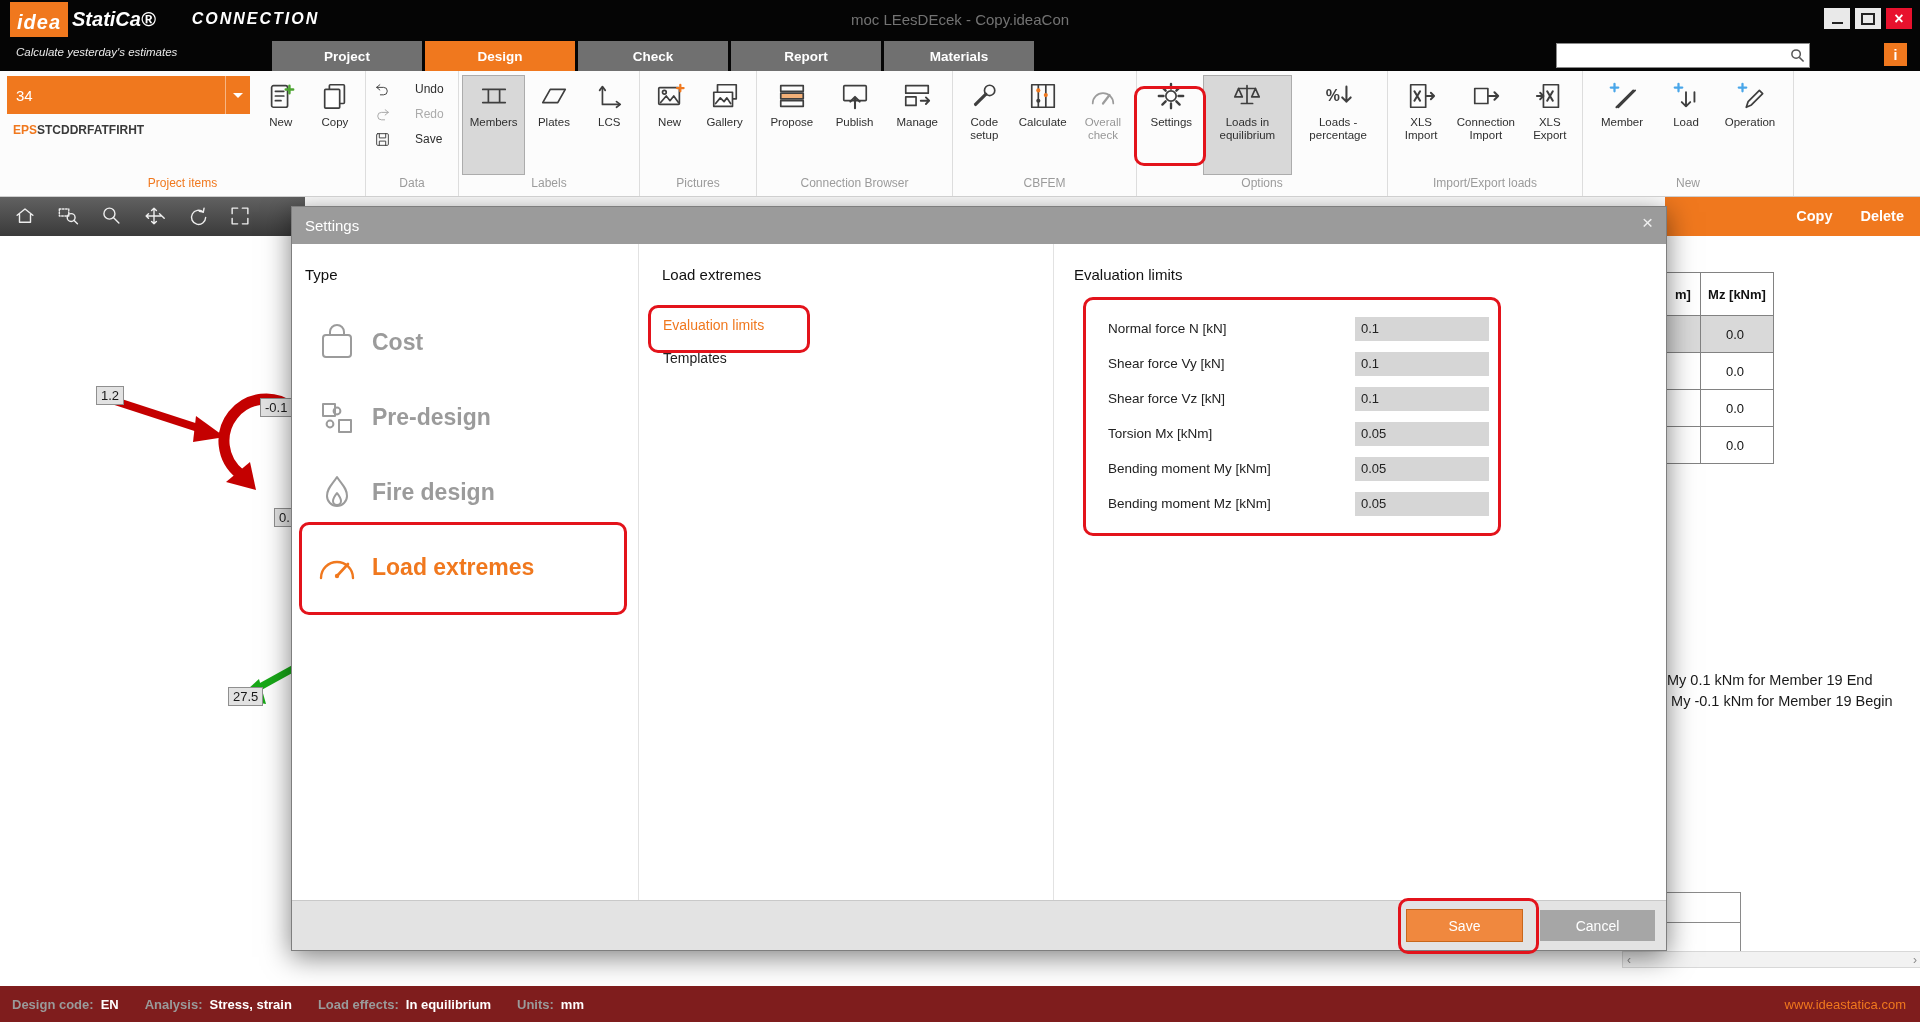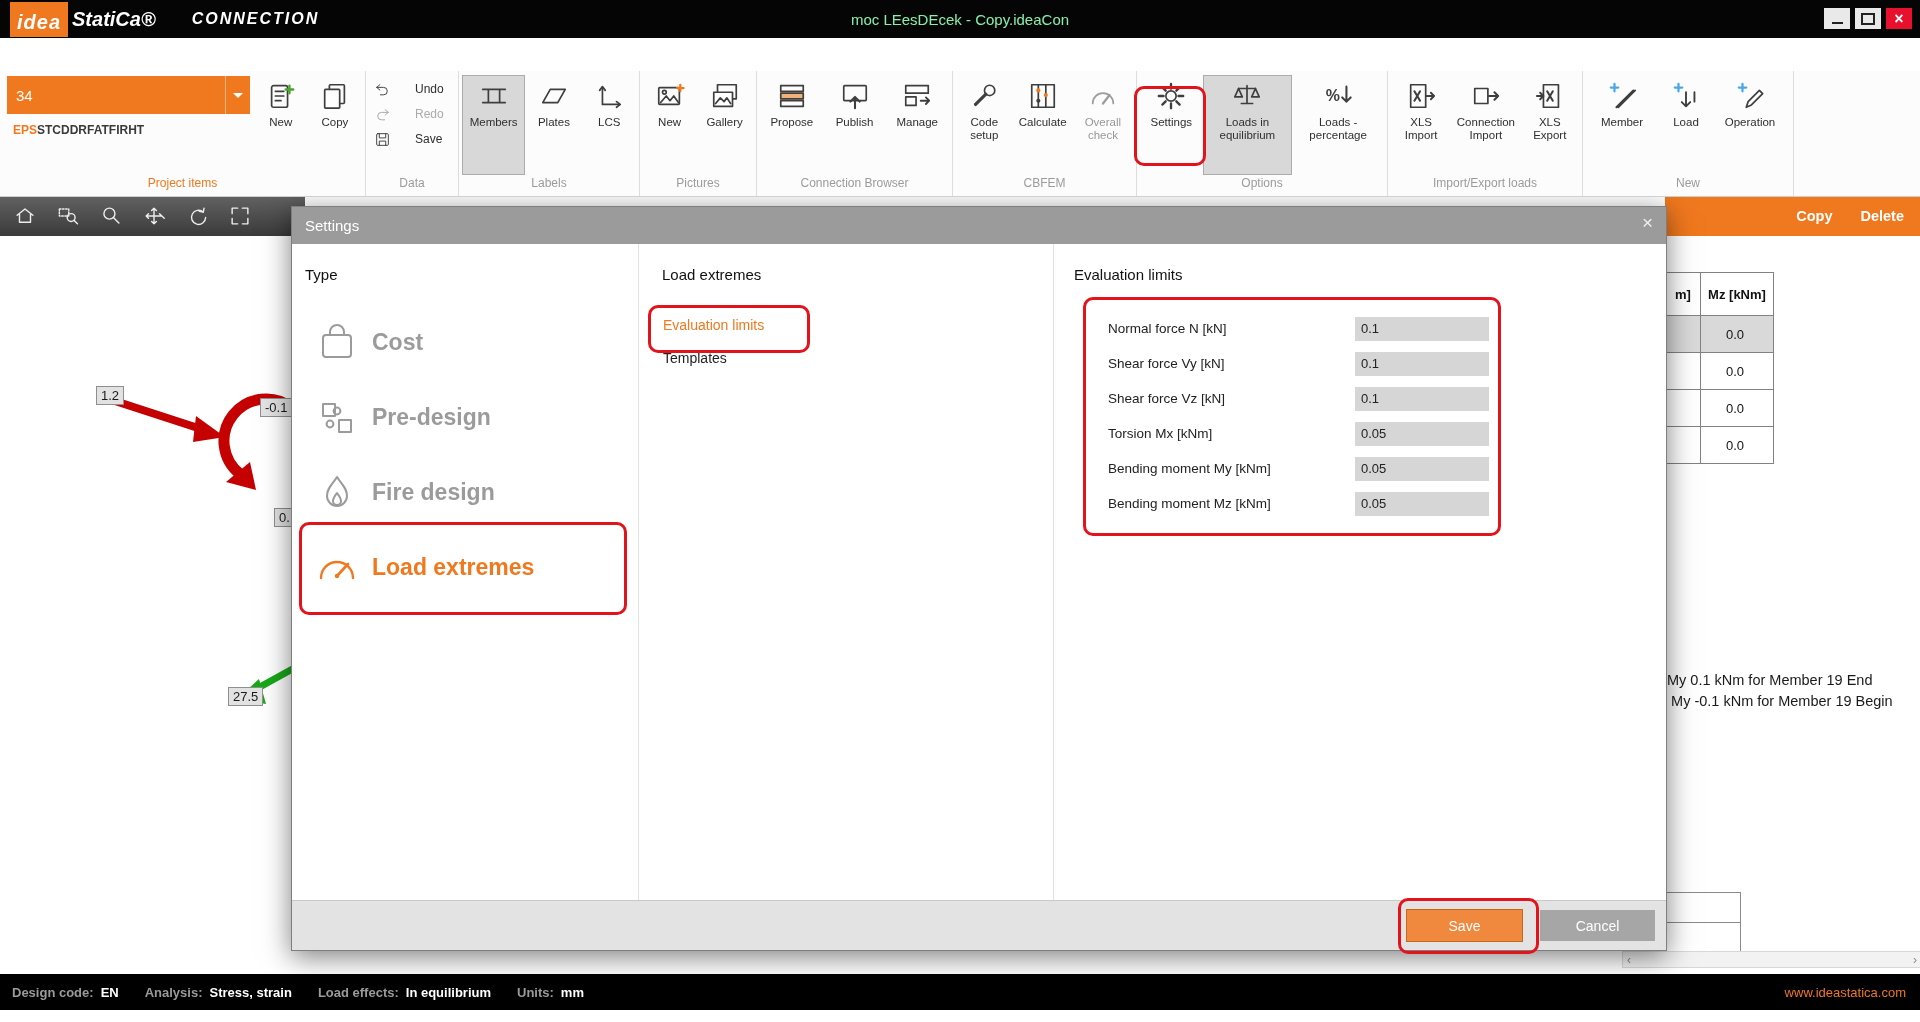--- a/index.html
+++ b/index.html
@@ -5,21 +5,21 @@
   html,body{margin:0;padding:0}
   body{font-family:"Liberation Sans",sans-serif;background:#555}
   .app{position:relative;width:1920px;height:1022px;background:#fff;overflow:hidden}
 
   
   .topbar{position:absolute;left:0;top:0;width:100%;height:38px;background:#050505;display:flex;align-items:center;color:#fff;z-index:6}
   .logo{display:flex;align-items:center;margin-left:10px}
   .logo-idea{background:#F0781E;color:#fff;font-weight:bold;font-style:italic;font-size:20px;padding:9px 7px 3px;letter-spacing:1px}
   .logo-statica{color:#fff;font-weight:bold;font-style:italic;font-size:20px;margin-left:4px}
   .app-name{font-style:italic;font-weight:bold;font-size:16px;letter-spacing:2px;margin-left:36px}
-  .window-title{position:absolute;left:0;right:0;text-align:center;font-size:15px;color:#86efac;pointer-events:none}
+  .window-title{position:absolute;left:0;right:0;text-align:center;font-size:15px;color:#737373;pointer-events:none}
   .win-controls{position:absolute;right:8px;top:8px;display:flex;gap:5px;z-index:2}
   .win-btn{width:26px;height:21px;display:flex;align-items:center;justify-content:center}
   .win-min,.win-max{background:#E9E9E9}
   .win-min .bar{width:11px;height:2px;background:#222;margin-top:9px}
   .win-max .box{width:10px;height:8px;border:2px solid #222}
   .win-close{background:#E8112D;color:#fff;font-size:16px;font-weight:bold}
 
   
   .tabrow{position:absolute;left:0;top:38px;width:100%;height:33px;background:#050505;z-index:6}
   .tagline{position:absolute;left:16px;top:8px;color:#E9E9E9;font-style:italic;font-size:11.5px}
@@ -106,21 +106,21 @@
   .finput{width:122px;height:24px;background:#D6D6D6;border:0;font-size:13px;padding:0 6px;color:#222;font-family:inherit;outline:none}
   .dlg-footer{height:49px;background:#E3E3E3;border-top:1px solid #C9C9C9;display:flex;align-items:center;justify-content:flex-end;padding-right:11px;gap:17px;flex:0 0 auto}
   .btn{width:115px;height:31px;display:flex;align-items:center;justify-content:center;font-size:14px;color:#fff;cursor:default}
   .btn-save{background:#F0883E;border:1px solid #C8671B}
   .btn-cancel{background:#A6A6A6}
 
   
   .anno{position:absolute;border:3px solid #E3131B;border-radius:10px;z-index:20;pointer-events:none}
 
   
-  .statusbar{position:absolute;left:0;bottom:12px;width:100%;height:36px;background:#000000;display:flex;align-items:center;z-index:6;font-size:13px}
+  .statusbar{position:absolute;left:0;bottom:0;width:100%;height:36px;background:#7f1d1d;display:flex;align-items:center;z-index:6;font-size:13px}
   .sb-lbl{color:#9A9A9A;font-weight:bold;margin-left:26px}
   .sb-lbl.first{margin-left:12px}
   .sb-val{color:#FFF;font-weight:bold;margin-left:7px}
   .sb-site{margin-left:auto;margin-right:14px;color:#F0781E;font-size:13px}
 </style>
 </head>
 <body>
 
 <div class="app">
 
@@ -135,20 +135,38 @@
       <div class="win-btn win-min">
           <span class="bar"></span>
         </div>
       <div class="win-btn win-max">
           <span class="box"></span>
         </div>
       <div class="win-btn win-close">×</div>
     </div>
   </header>
 
+  <div class="tabrow">
+    <div class="tagline">Calculate yesterday's estimates</div>
+    <nav class="tabs">
+      <div class="tab">Project</div>
+      <div class="tab active">Design</div>
+      <div class="tab">Check</div>
+      <div class="tab">Report</div>
+      <div class="tab">Materials</div>
+    </nav>
+    <div class="search-box">
+      <input type="text" style="">
+      <svg viewBox="0 0 16 16" fill="none" stroke="#555" stroke-width="1.6">
+          <circle cx="6.5" cy="6.5" r="4.5"></circle>
+          <path d="M10 10l4.5 4.5"></path>
+        </svg>
+    </div>
+    <div class="info-btn">i</div>
+  </div>
 
   <div class="ribbon">
 
     <div class="rgroup" style="width:365px">
       <div class="rgroup-content">
         <div class="pi-col">
           <div class="pi-dropdown">
             <span>34</span>
             <span class="pi-caret"></span>
           </div>

